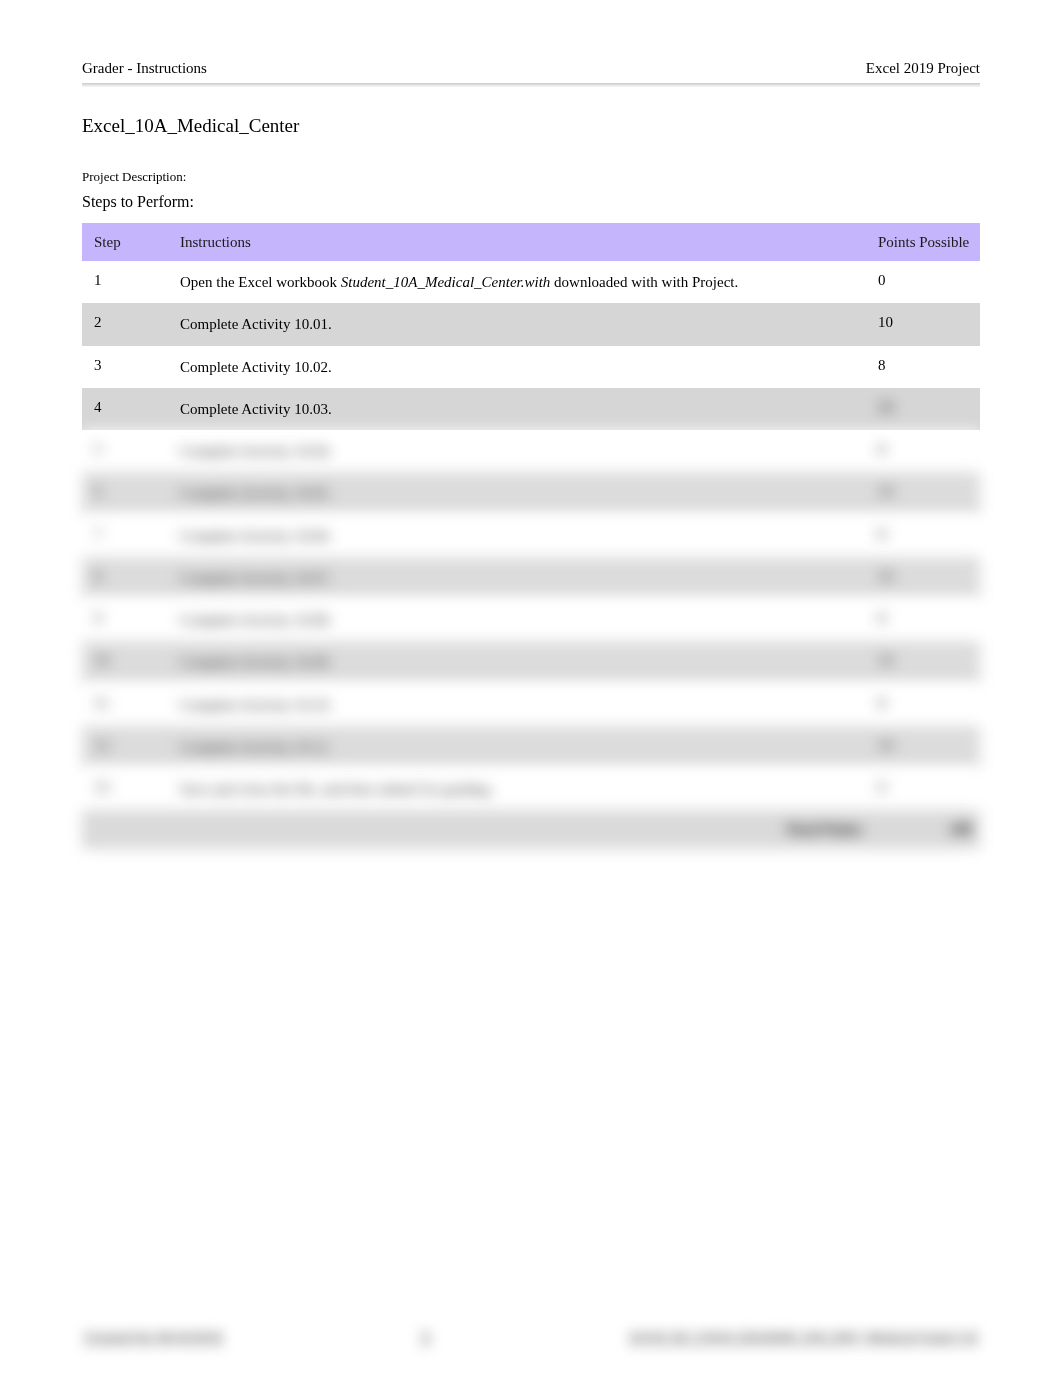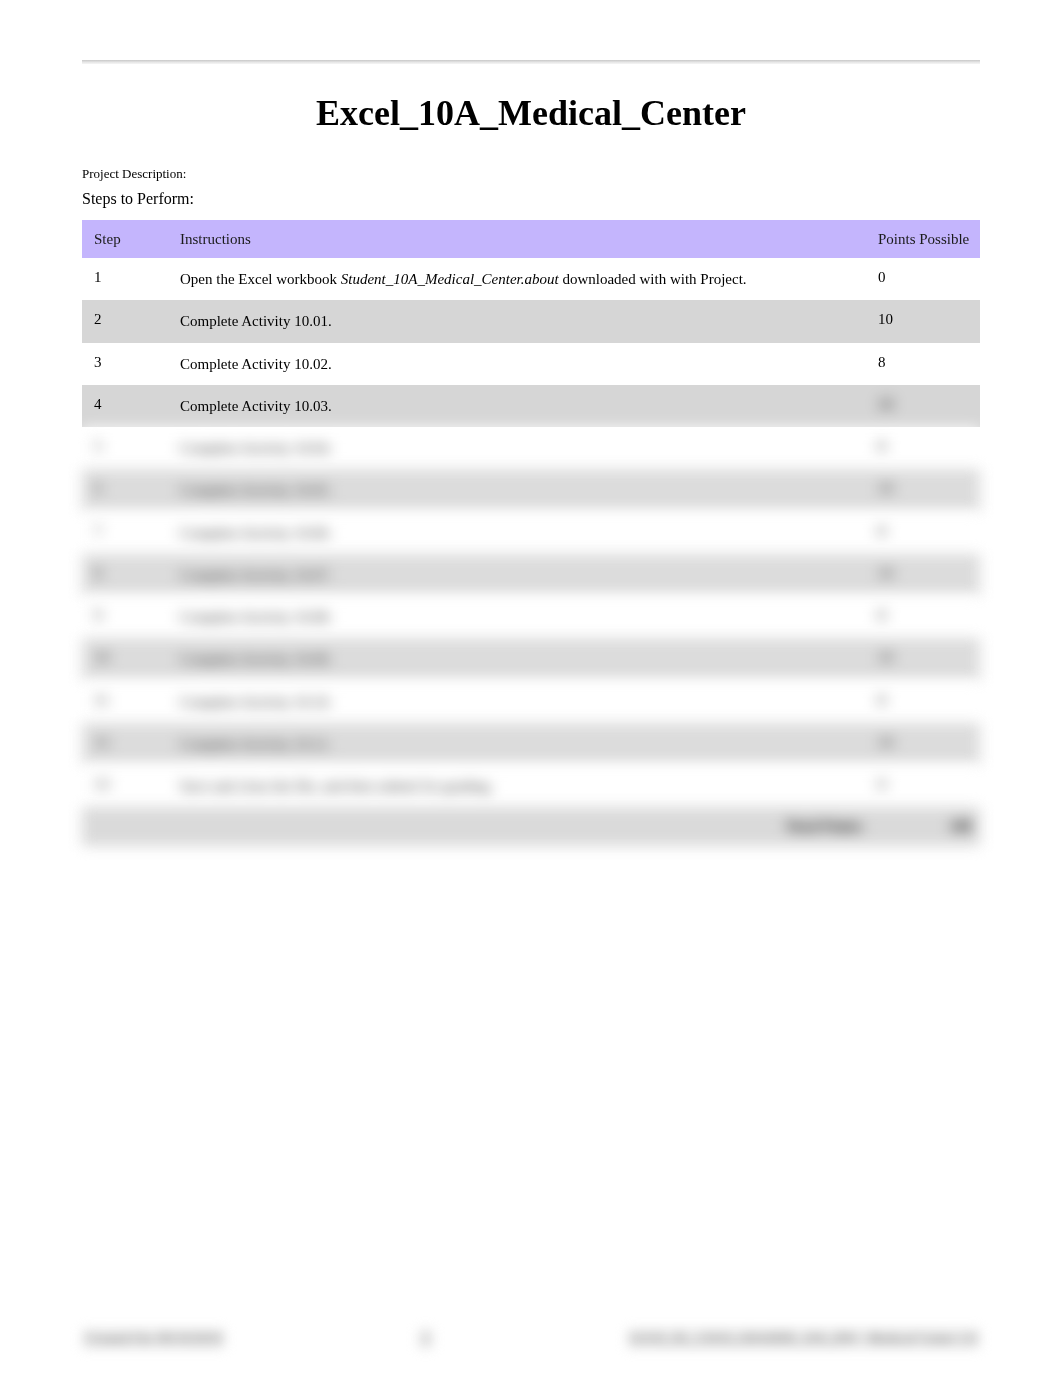--- a/index.html
+++ b/index.html
@@ -23,23 +23,23 @@
       font-size: 15px;
       color: #000;
       padding-bottom: 6px;
     }
     .header-underline {
       height: 4px;
       background: linear-gradient(to bottom, #c8c8c8 0%, #e8e8e8 60%, #f5f5f5 100%);
       margin-bottom: 28px;
     }
     .title {
-      text-align: center;
-      font-size: 36px;
-      font-weight: bold;
+      text-align: left;
+      font-size: 19px;
+      font-weight: normal;
       margin-bottom: 32px;
     }
     .desc-label {
       font-size: 13px;
       margin-bottom: 8px;
     }
     .desc-text {
       font-size: 15px;
       margin-bottom: 26px;
     }
@@ -131,41 +131,45 @@
       padding: 2px 4px;
     }
     .blur-step4-points {
       filter: blur(7px);
     }
   </style>
 </head>
 <body>
 
 <div class="page">
+  <div class="header-row">
+    <span>Grader - Instructions</span>
+    <span>Excel 2019 Project</span>
+  </div>
   <div class="header-underline"></div>
 
   <h1 class="title">Excel_10A_Medical_Center</h1>
 
   <div class="desc-label">Project Description:</div>
 
   <div class="steps-label">Steps to Perform:</div>
 
   <table class="table">
     <thead>
       <tr class="table-header">
         <td class="col-step">Step</td>
         <td class="col-instr">Instructions</td>
         <td class="col-points">Points Possible</td>
       </tr>
     </thead>
     <tbody>
       <tr class="row-odd">
         <td class="col-step">1</td>
         <td class="instr-cell">
-          <span>Open the Excel workbook </span><span class="file-name">Student_10A_Medical_Center.about</span><span> downloaded with with Project.</span>
+          <span>Open the Excel workbook </span><span class="file-name">Student_10A_Medical_Center.with</span><span> downloaded with with Project.</span>
         </td>
         <td class="points-cell">0</td>
       </tr>
       <tr class="row-even">
         <td class="col-step">2</td>
         <td class="instr-cell">Complete Activity 10.01.</td>
         <td class="points-cell">10</td>
       </tr>
       <tr class="row-odd">
         <td class="col-step">3</td>

